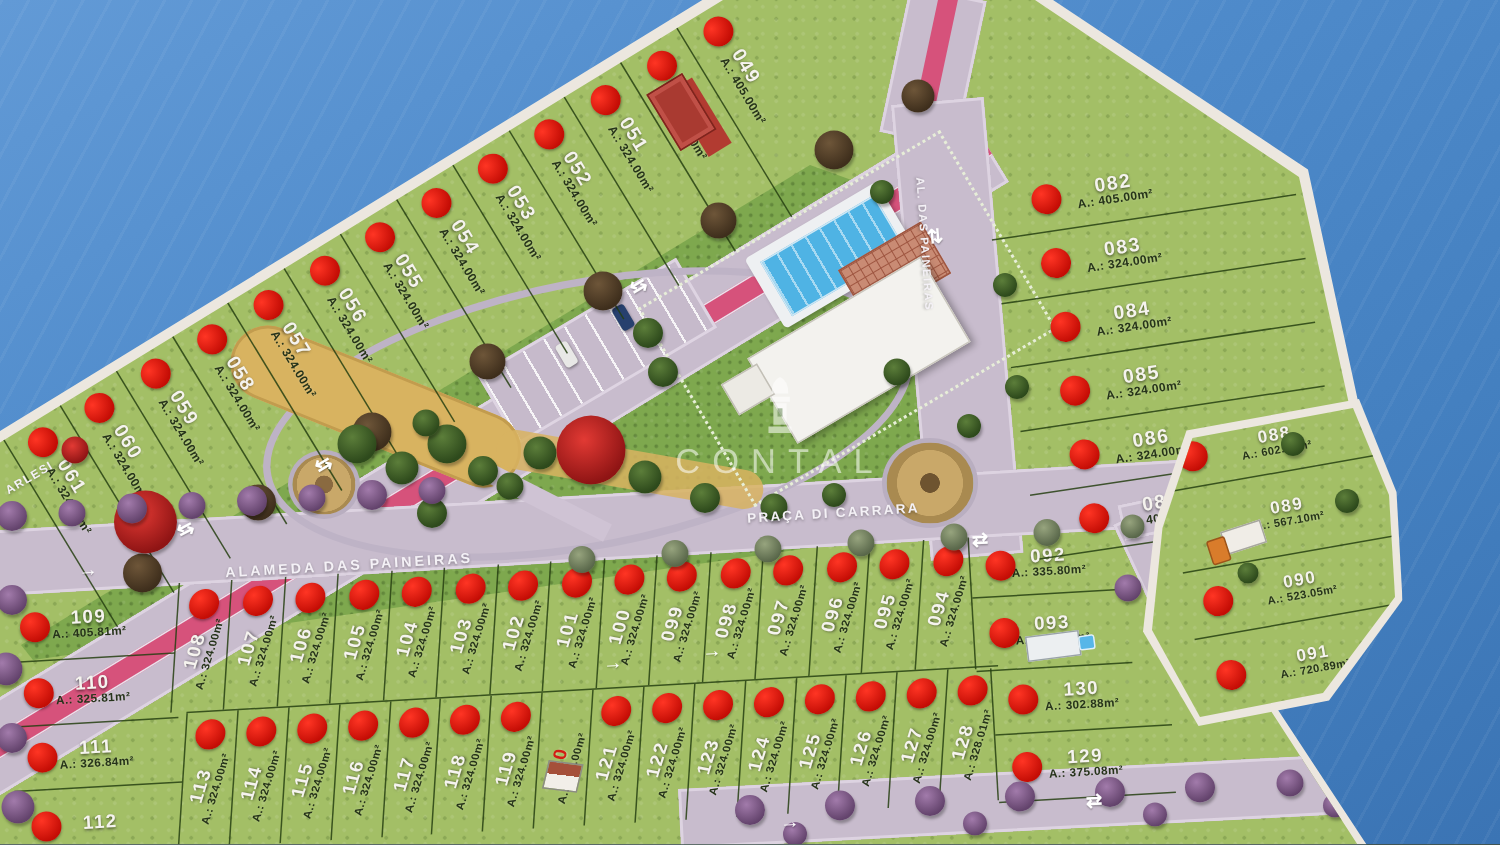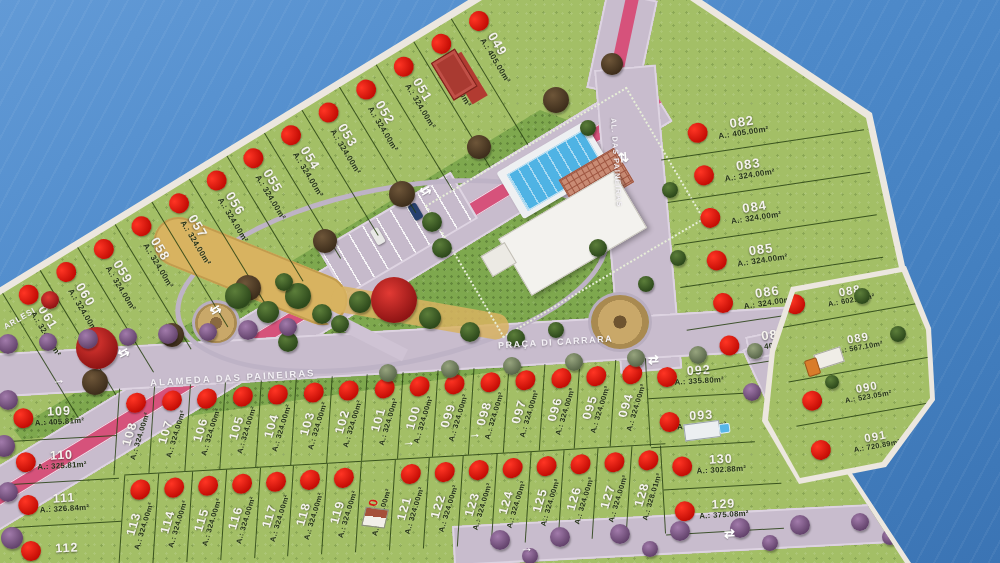--- a/index.html
+++ b/index.html
@@ -612,20 +612,27 @@
             <span class="area">A.: 405.00m²</span>
           </div>
         </div>
       </div>
 
     <div class="street-label" id="lbl-alameda">ALAMEDA DAS PAINEIRAS</div>
     <div class="street-label" id="lbl-praca">PRAÇA DI CARRARA</div>
     <div class="street-label" id="lbl-right-road">AL. DAS PAINEIRAS</div>
     <div class="street-label" id="lbl-arlesi">ARLESI</div>
 
+    <div class="watermark">
+      <svg width="30" height="44" viewBox="0 0 24 40">
+        <path fill="rgba(255,255,255,.6)" d="M7 13 Q7 5 12 3 Q17 5 17 13 Z M6 15 h12 v3 H6 Z M8 19 h8 v13 H8 Z M5 33 h14 v4 H5 Z"></path>
+        <rect x="10.5" y="22" width="3" height="5" fill="rgba(80,120,60,.5)"></rect>
+      </svg>
+      <div class="wm-text">CONTAL</div>
+    </div>
   <div class="tree tb" style="width: 26px; height: 26px; left: 82px; top: 369px;"></div>
       <div class="tree tb" style="width: 24px; height: 24px; left: 160px; top: 323px;"></div>
       <div class="tree tb" style="width: 26px; height: 26px; left: 235px; top: 275px;"></div>
       <div class="tree tb" style="width: 24px; height: 24px; left: 313px; top: 229px;"></div>
       <div class="tree tb" style="width: 26px; height: 26px; left: 389px; top: 181px;"></div>
       <div class="tree tb" style="width: 24px; height: 24px; left: 467px; top: 135px;"></div>
       <div class="tree tb" style="width: 26px; height: 26px; left: 543px; top: 87px;"></div>
       <div class="tree tb" style="width: 22px; height: 22px; left: 601px; top: 53px;"></div>
       <div class="tree tg" style="width: 20px; height: 20px; left: 278px; top: 332px;"></div>
       <div class="tree tg" style="width: 20px; height: 20px; left: 432px; top: 238px;"></div>

